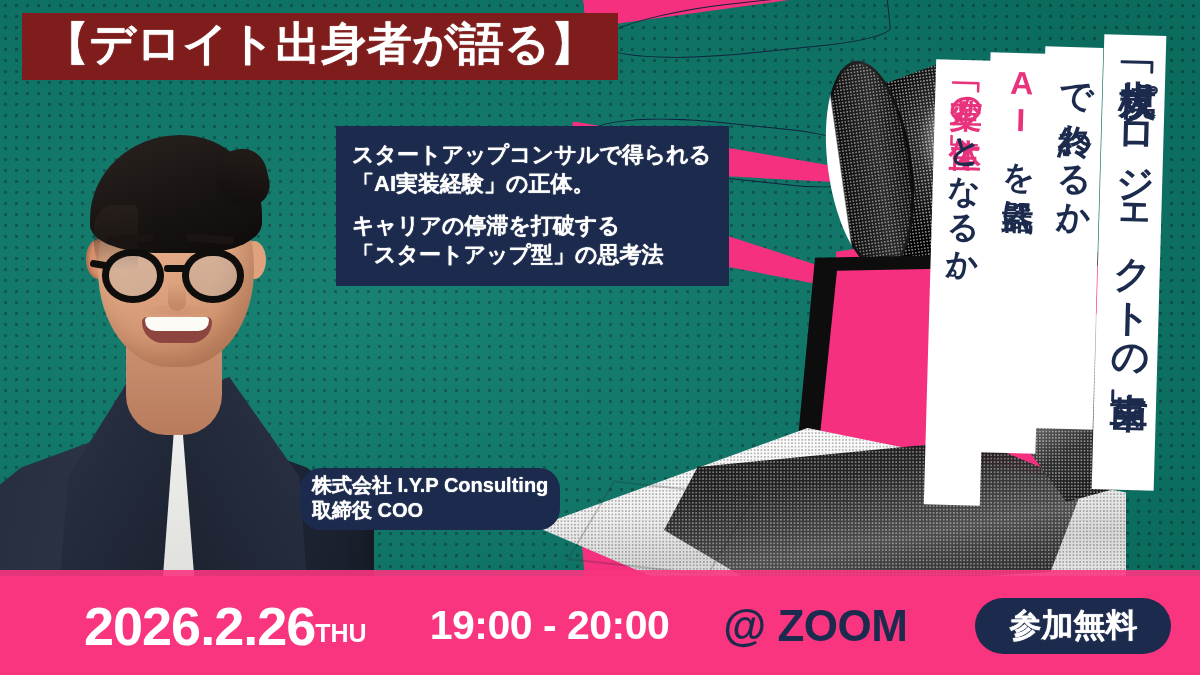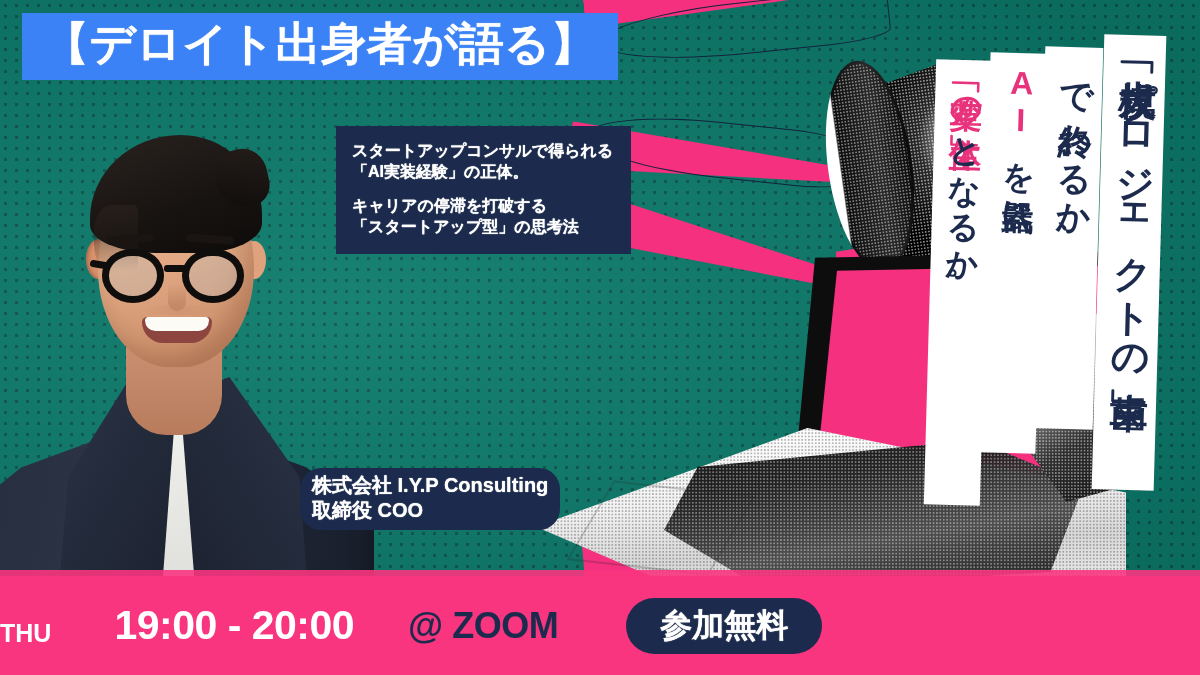--- a/index.html
+++ b/index.html
@@ -29,21 +29,21 @@
   }
   .vign{
     position:absolute; inset:0;
     background:radial-gradient(ellipse at 30% 45%, rgba(255,255,255,.05), rgba(0,0,0,.12) 80%);
     pointer-events:none;
   }
 
   
   #title-banner{
     position:absolute; left:22px; top:13px;
-    background:#3b82f6;
+    background:#7f1d1d;
     padding:7px 22px 11px 22px;
     z-index:30;
   }
   #title-banner .t{
     color:#ffffff;
     font-size:45px;
     line-height:1.08;
     font-weight:700;
     letter-spacing:.5px;
     white-space:nowrap;
@@ -146,21 +146,21 @@
     background:linear-gradient(90deg,rgba(200,140,110,0),rgba(200,140,110,.45),rgba(200,140,110,0)); border-radius:50%; }
 
   
   #headline-box{
     position:absolute; left:336px; top:126px;
     background:#1c2b4d;
     padding:14px 18px 16px 16px;
     z-index:28;
   }
   #headline-box .ln{
-    color:#fff; font-size:16px; font-weight:700; line-height:1.34; white-space:nowrap;
+    color:#fff; font-size:22px; font-weight:700; line-height:1.34; white-space:nowrap;
     text-shadow:0 0 1px #fff;
   }
   #headline-box .gap{ height:12px; }
 
   
   #speaker-credit{
     position:absolute; left:300px; top:468px;
     background:#1c2b4d;
     padding:5px 12px 7px 12px;
     z-index:28;
@@ -349,21 +349,21 @@
     margin-left:84px; line-height:1;
   }
   #dow-text{
     color:#fff; font-size:25px; font-weight:700; line-height:1;
     position:relative; top:8px;
   }
   #time-text{
     color:#ffffff; font-size:41px; font-weight:700; margin-left:63px; line-height:1; letter-spacing:-.5px;
   }
   #platform-text{
-    color:#1c2b4d; font-size:36px; font-weight:700; margin-left:54px; line-height:1; letter-spacing:-.5px;
+    color:#1c2b4d; font-size:44px; font-weight:700; margin-left:54px; line-height:1; letter-spacing:-.5px;
   }
   #free-badge{
     margin-left:68px;
     background:#1c2b4d; color:#fff;
     border-radius:999px;
     padding:11px 34px 13px 34px;
     font-size:32px; font-weight:700; line-height:1;
     white-space:nowrap;
     text-shadow:0 0 1px #fff;
   }
@@ -449,19 +449,20 @@
     <div class="cl">取締役 COO</div>
   </div>
 
   <div class="vpanel" id="vpanel-a">「大規模プロジェクトの歯車」</div>
   <div class="vpanel" id="vpanel-b">で終わるか、</div>
   <div class="vpanel accentcol" id="vpanel-c"><span class="accent">AI</span>を武器に</div>
   <div class="vpanel accentcol" id="vpanel-d"><span class="accent">「変革の主体」</span>となるか。</div>
 
   <div class="sliver"></div>
   <div id="bottom-bar">
+    <div id="date-text">2026.2.26</div>
     <div id="dow-text">THU</div>
     <div id="time-text">19:00 - 20:00</div>
     <div id="platform-text">@ ZOOM</div>
     <div id="free-badge">参加無料</div>
   </div>
 
 </div>
 
 </body></html>

